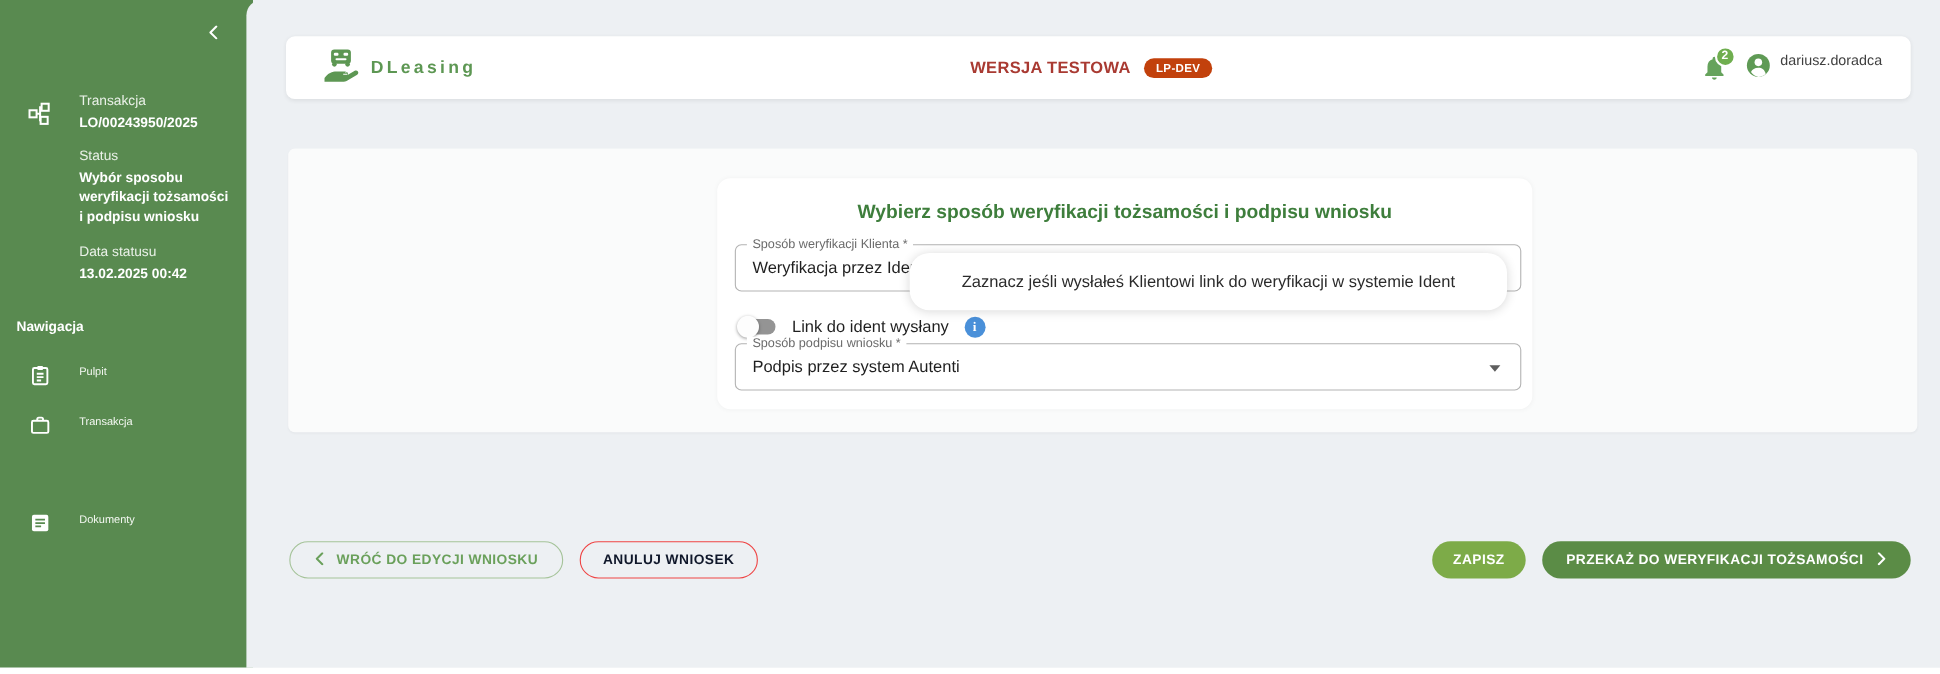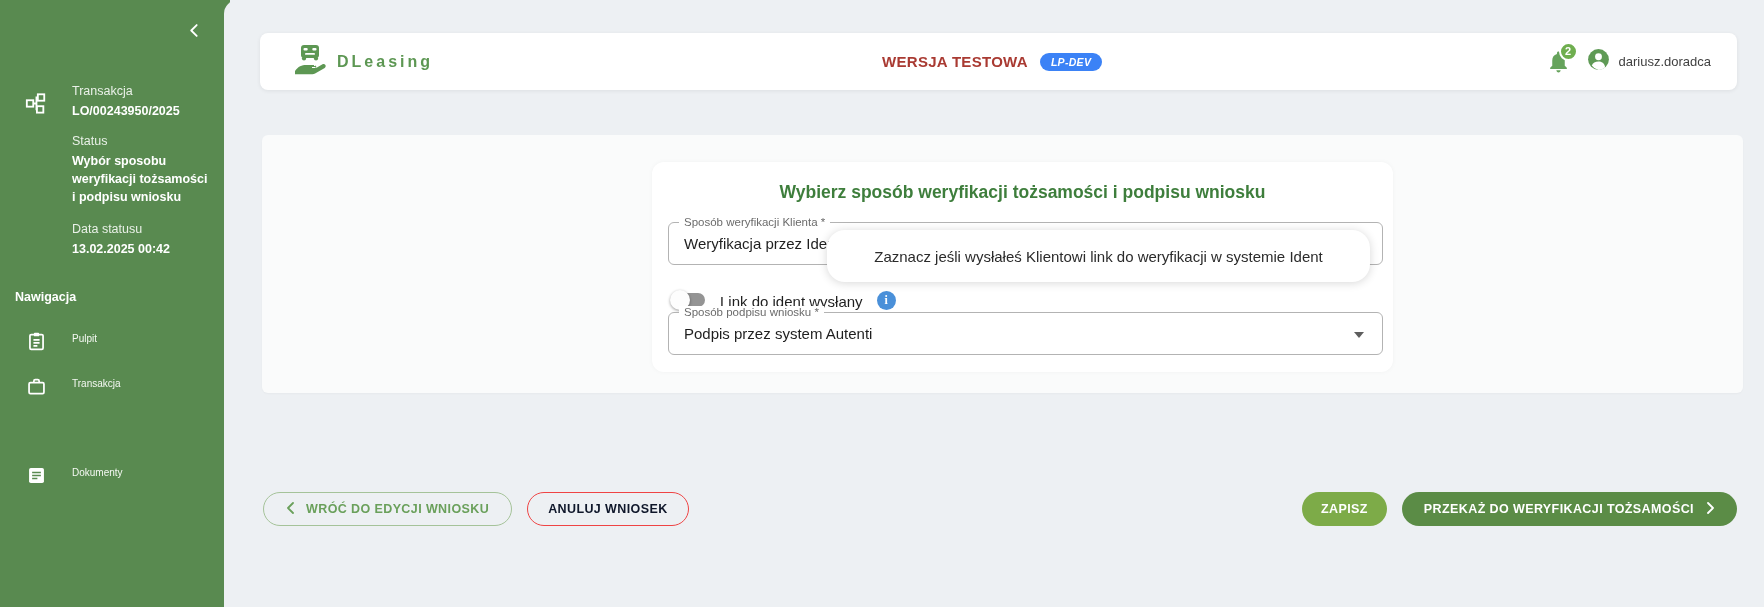--- a/index.html
+++ b/index.html
@@ -25,43 +25,43 @@
   
   .main-panel { position:absolute; left:224px; top:0; width:1540px; height:607px; background:#edf0f3; border-top-left-radius:14px; z-index:2; }
   .bottom-strip { position:absolute; left:0; top:607px; width:1764px; height:6px; background:#ffffff; z-index:3; }
 
   
   .header-card { position:absolute; left:36px; top:33px; width:1477px; height:57px; background:#fff; border-radius:8px; box-shadow:0 1px 4px rgba(0,0,0,.07); }
   .logo { position:absolute; left:32px; top:0; height:57px; display:flex; align-items:center; gap:9px; cursor:pointer; }
   .logo-text { font-size:16px; font-weight:bold; letter-spacing:3px; color:#5d9753;text-align:right; }
   .env-wrap { position:absolute; left:622px; top:0; height:57px; display:flex; align-items:center; gap:12px; }
   .env-label { font-size:15px; font-weight:bold; color:#a93a32; letter-spacing:.3px; }
-  .env-badge { background:#3b82f6; color:#fff; font-size:10.5px; font-weight:bold; padding:3px 11px; border-radius:10px; letter-spacing:.3px;font-style:italic; }
+  .env-badge { background:#c2410c; color:#fff; font-size:10.5px; font-weight:bold; padding:3px 11px; border-radius:10px; letter-spacing:.3px; }
   .header-right { position:absolute; right:26px; top:0; height:57px; display:flex; align-items:center; gap:14px; }
   .bell-wrap { position:relative; width:26px; height:28px; cursor:pointer; }
   .bell-badge { position:absolute; right:-6px; top:-6px; min-width:19px; height:19px; border-radius:50%; background:#6fae4f; border:2px solid #fff; color:#fff; font-size:11px; font-weight:bold; display:flex; align-items:center; justify-content:center; }
-  .user-wrap { display:flex; align-items:center; gap:8px; cursor:pointer; }
+  .user-wrap { display:flex; align-items:flex-start; gap:8px; cursor:pointer; }
   .username { font-size:13px; color:#3f3f3f; }
 
   
   .content-card { position:absolute; left:38px; top:135px; width:1481px; height:258px; background:#fafbfb; border-radius:6px; box-shadow:0 1px 2px rgba(0,0,0,.03); }
   .form-card { position:absolute; left:390px; top:27px; width:741px; height:210px; background:#ffffff; border-radius:12px; box-shadow:0 0 5px rgba(0,0,0,.04); }
   .form-title { position:absolute; left:0; top:20px; width:100%; text-align:center; font-size:17.5px; font-weight:bold; color:#3e7e3c; }
 
   .field { position:absolute; left:16px; width:715px; height:43px; border:1px solid #b3b3b3; border-radius:6px; background:#fff; cursor:pointer; }
   .field-1 { top:60px; z-index:1; }
   .field-2 { top:150px; }
   .field-label { position:absolute; left:10px; top:-7px; background:#fff; padding:0 5px; font-size:11.5px; color:#6b6b6b; }
   .field-value { position:absolute; left:15px; top:12px; font-size:15px; color:#1f1f1f; }
   .field-caret { position:absolute; right:18px; top:19px; width:0; height:0; border-left:5.5px solid transparent; border-right:5.5px solid transparent; border-top:6px solid #5e5e5e; }
 
   .tooltip { position:absolute; left:175px; top:68px; width:543px; height:52px; background:#fff; border-radius:18px; box-shadow:0 1px 10px rgba(0,0,0,.16); display:flex; align-items:center; justify-content:center; z-index:2; }
   .tooltip-text { font-size:15px; color:#2b2b2b; }
 
-  .toggle-row { position:absolute; left:18px; top:122px; height:26px; display:flex; align-items:flex-end; gap:14px; }
+  .toggle-row { position:absolute; left:18px; top:122px; height:26px; display:flex; align-items:center; gap:14px; }
   .switch { position:relative; width:36px; height:20px; cursor:pointer; }
   .switch-track { position:absolute; left:3px; top:3px; width:32px; height:14px; border-radius:7px; background:#949494; }
   .switch-thumb { position:absolute; left:0; top:0; width:20px; height:20px; border-radius:50%; background:#fdfdfd; box-shadow:0 1px 3px rgba(0,0,0,.4); }
   .toggle-label { font-size:15px; color:#1f1f1f; }
   .info-dot { width:19px; height:19px; border-radius:50%; background:#4a90d9; color:#fff; font-size:12px; font-weight:bold; display:flex; align-items:center; justify-content:center; cursor:pointer; font-family:"Liberation Serif", serif; }
 
   
   .actions-left { position:absolute; left:263px; top:492px; display:flex; gap:15px; z-index:2; }
   .actions-right { position:absolute; right:27px; top:492px; display:flex; gap:15px; z-index:2; }
   .btn { height:34px; border-radius:17px; display:flex; align-items:center; justify-content:center; font-size:12.5px; font-weight:bold; letter-spacing:.4px; cursor:pointer; white-space:nowrap; }

